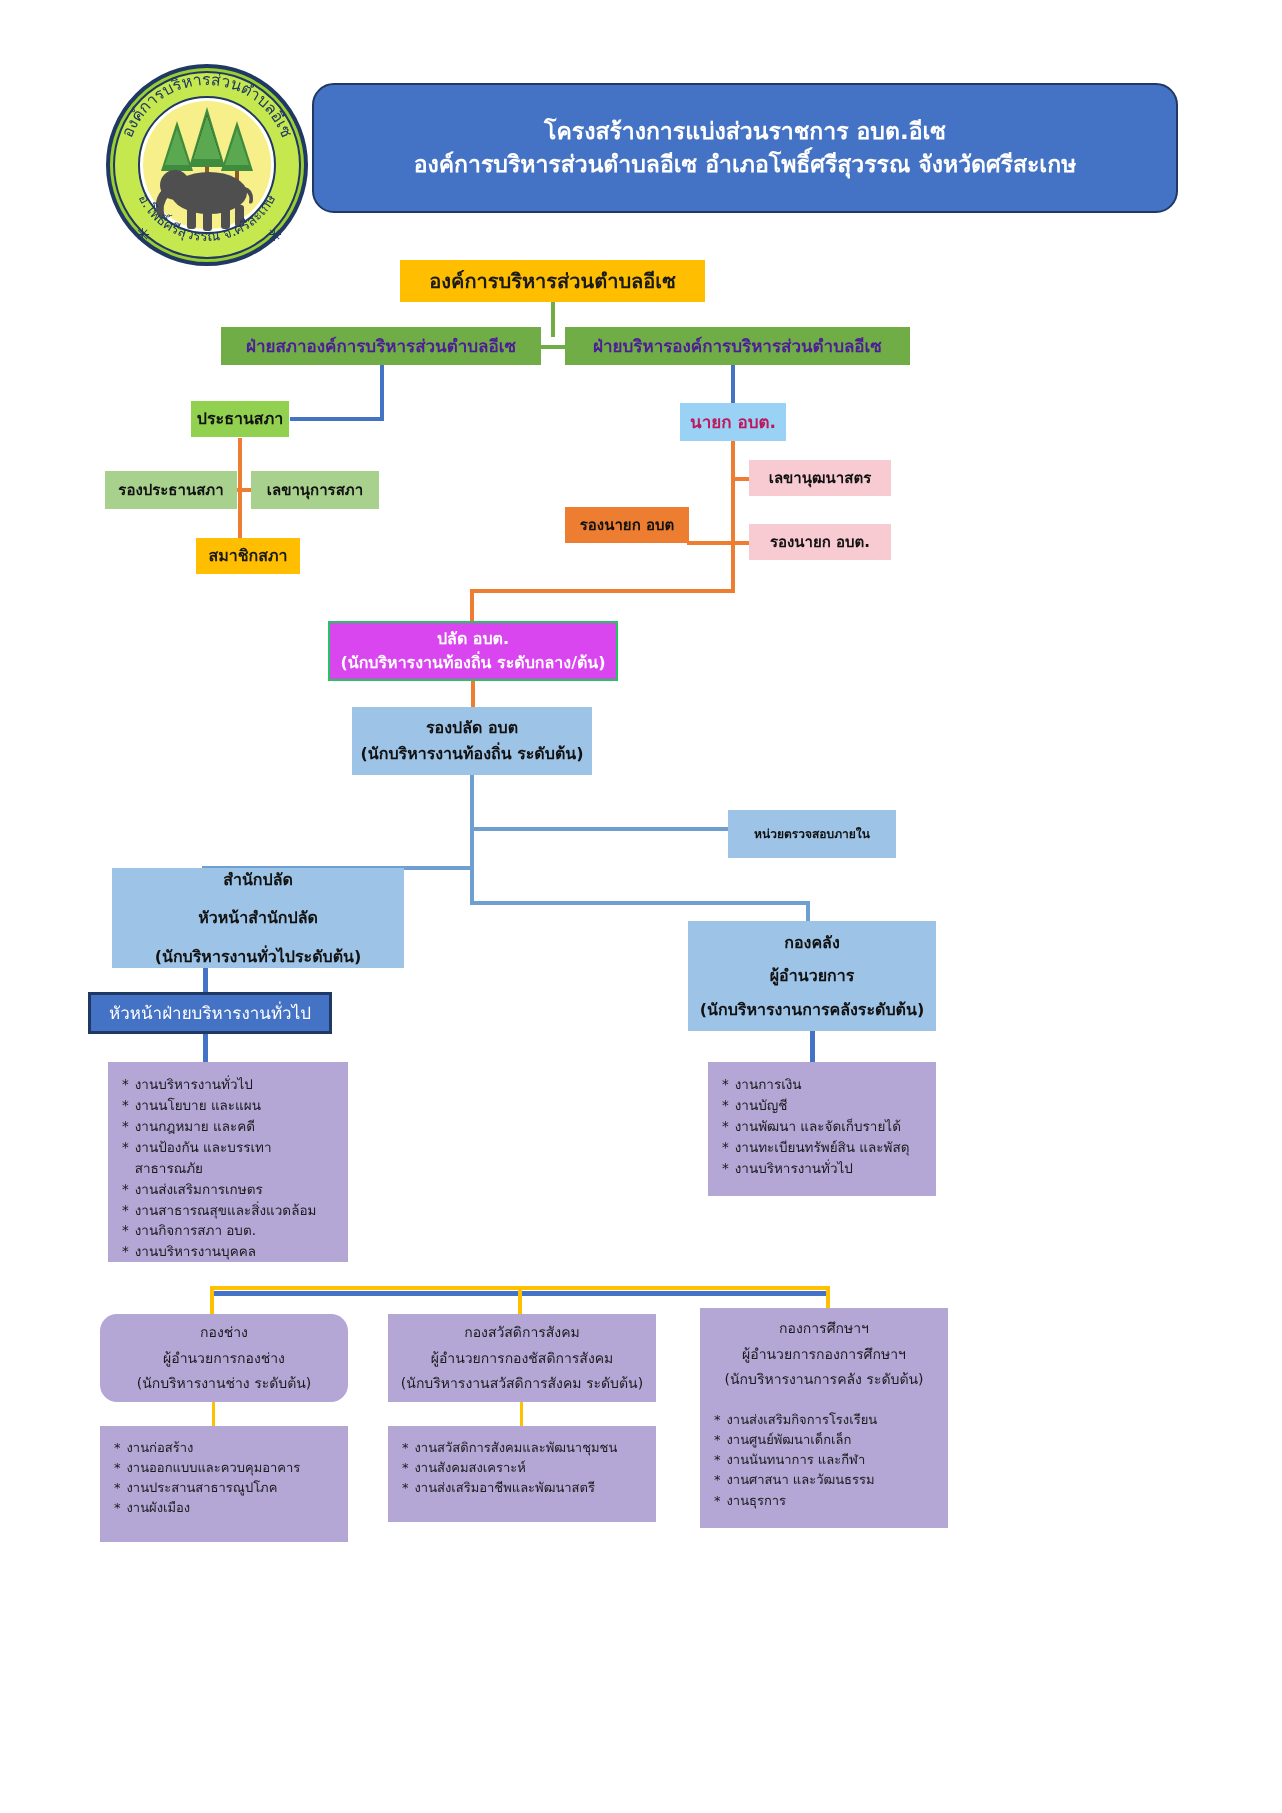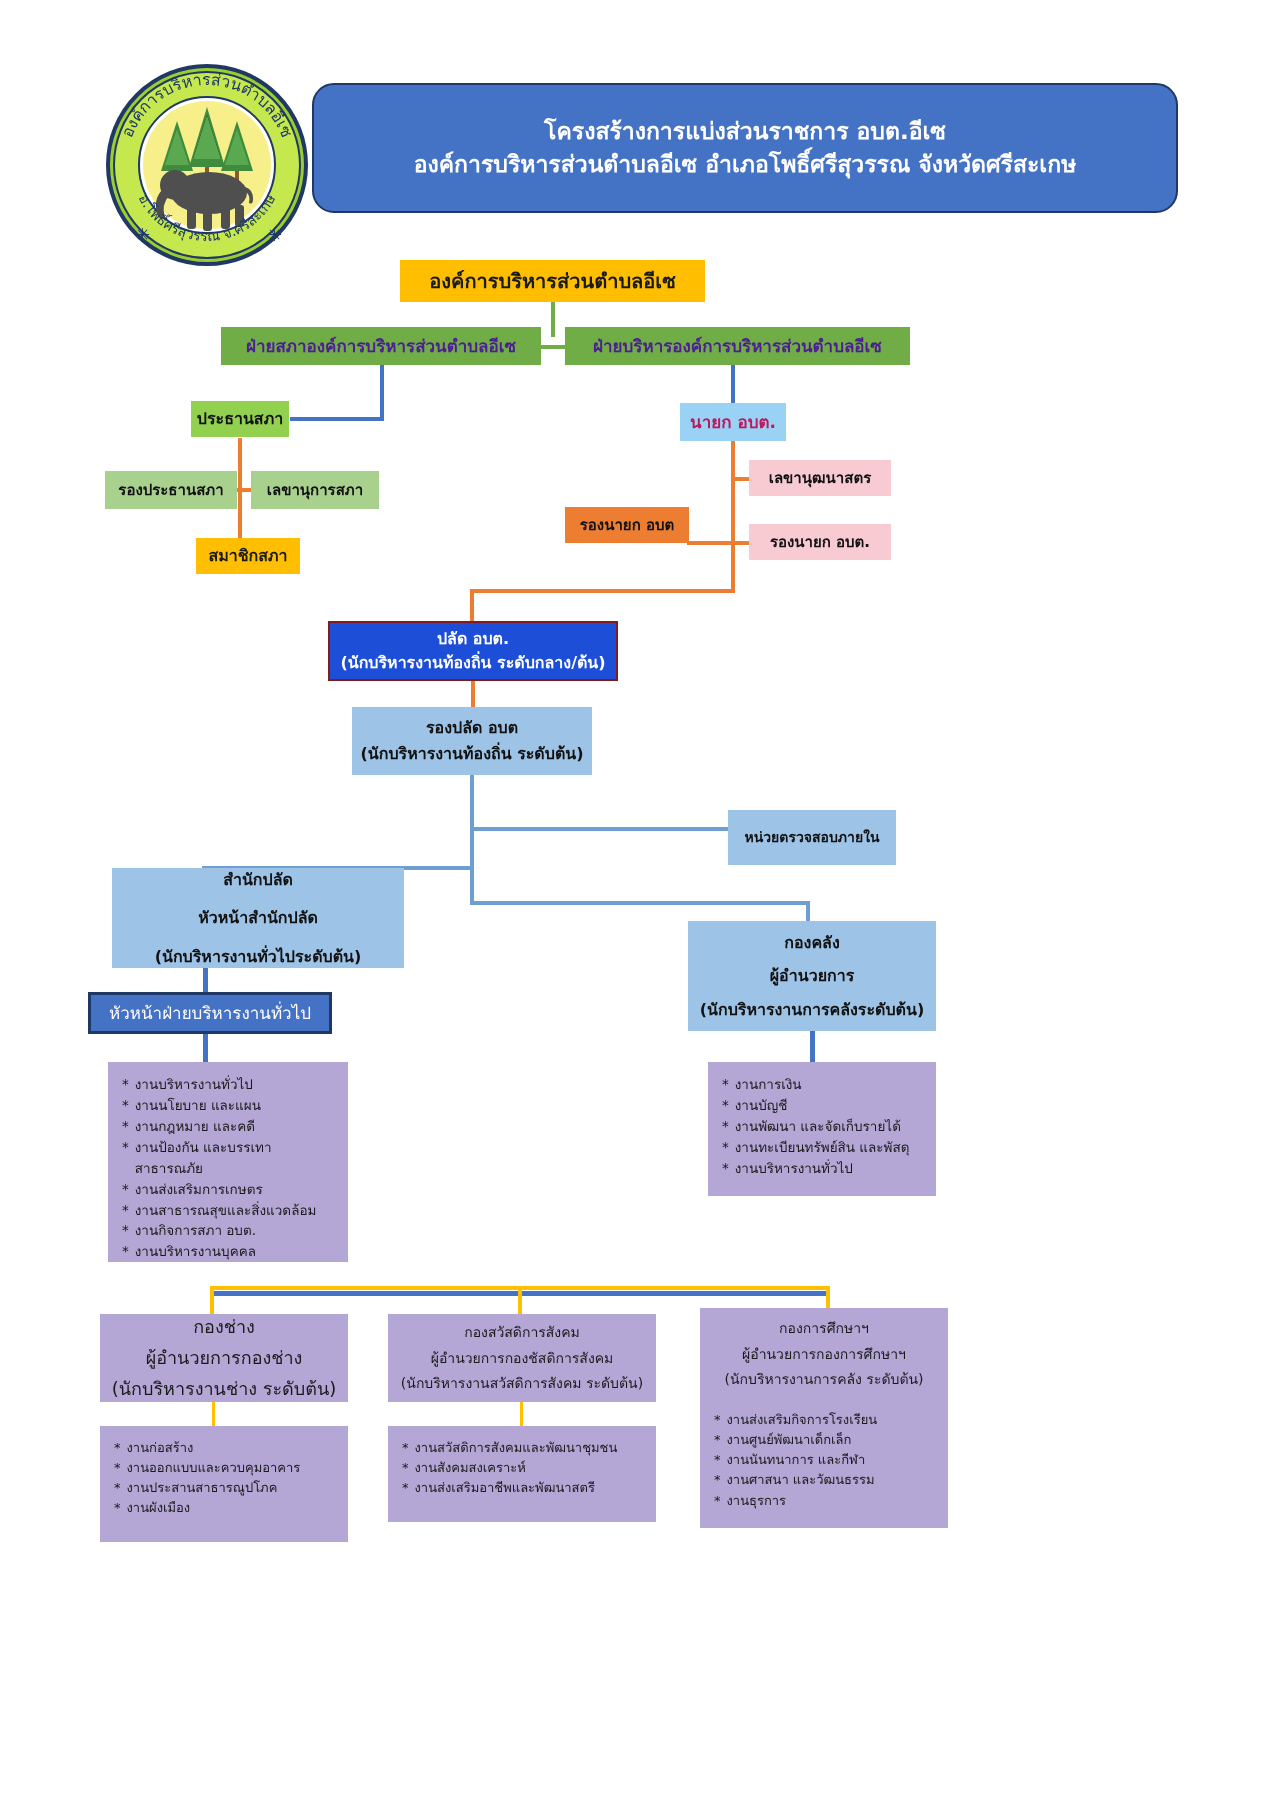--- a/index.html
+++ b/index.html
@@ -13,21 +13,21 @@
   
   .c-header{background:#4472c4;border:2px solid #1f3864;border-radius:22px;color:#ffffff;}
   .c-gold{background:#ffbf00;color:#1a1a1a;}
   .c-green{background:#70ad47;color:#4c1d95;}
   .c-greenlt{background:#a9d18e;color:#111111;}
   .c-greenmd{background:#92d050;color:#111111;border:1px solid #ffffff;}
   .c-blue{background:#9dc3e6;color:#111111;}
   .c-skyblue{background:#9ad2f5;color:#be185d;}
   .c-pink{background:#f8cbd3;color:#111111;}
   .c-orange{background:#ed7d31;color:#111111;}
-  .c-dkblue{background:#1d4ed8;border:2px solid #7f1d1d;color:#ffffff;}
+  .c-dkblue{background:#d946ef;border:2px solid #22c55e;color:#ffffff;}
   .c-dkblue2{background:#4472c4;border:3px solid #1f3864;color:#ffffff;}
   .c-purple{background:#b4a7d6;color:#1a1a1a;}
   .list{align-items:flex-start;justify-content:flex-start;text-align:left;
         padding:12px 10px 10px 14px;}
   .list .row{display:flex;gap:6px;align-items:flex-start;line-height:1.55;}
   .bullet{flex:0 0 auto;}
   .logo{position:absolute;}
 </style>
 </head>
 <body>
@@ -160,21 +160,21 @@
   <div class="ln" style="left:470px;top:775px;width:4px;height:130px;background:#6e9fd0;"></div>
 
   <div class="ln" style="left:470px;top:827px;width:258px;height:4px;background:#6e9fd0;"></div>
 
   <div class="ln" style="left:202px;top:866px;width:270px;height:4px;background:#6e9fd0;"></div>
   <div class="ln" style="left:202px;top:866px;width:4px;height:32px;background:#6e9fd0;"></div>
 
   <div class="ln" style="left:470px;top:901px;width:340px;height:4px;background:#6e9fd0;"></div>
   <div class="ln" style="left:806px;top:901px;width:4px;height:20px;background:#6e9fd0;"></div>
 
-  <div class="box c-blue" style="left:728px;top:810px;width:168px;height:55px;font-size:14px;font-weight:bold;">
+  <div class="box c-blue" style="left:728px;top:810px;width:168px;height:48px;font-size:12px;font-weight:bold;">
     <span>หน่วยตรวจสอบภายใน</span>
   </div>
 
   <div class="box c-blue" style="left:112px;top:868px;width:292px;height:100px;font-size:16px;font-weight:bold;gap:17px;">
     <span>สำนักปลัด</span>
     <span>หัวหน้าสำนักปลัด</span>
     <span>(นักบริหารงานทั่วไประดับต้น)</span>
   </div>
 
   <div class="ln" style="left:203px;top:968px;width:5px;height:24px;background:#4472c4;"></div>
@@ -250,21 +250,21 @@
       <span>งานบริหารงานทั่วไป</span>
       </div>
   </div>
 
   <div class="ln" style="left:210px;top:1291px;width:620px;height:5px;background:#4472c4;"></div>
   <div class="ln" style="left:210px;top:1286px;width:620px;height:4px;background:#ffc000;"></div>
   <div class="ln" style="left:210px;top:1286px;width:4px;height:28px;background:#ffc000;"></div>
   <div class="ln" style="left:518px;top:1286px;width:4px;height:28px;background:#ffc000;"></div>
   <div class="ln" style="left:826px;top:1286px;width:4px;height:28px;background:#ffc000;"></div>
 
-  <div class="box c-purple" style="left:100px;top:1314px;width:248px;height:88px;font-size:18px;gap:7px;">
+  <div class="box c-purple" style="left:100px;top:1314px;width:248px;height:88px;font-size:14px;gap:7px;border-radius:17px;">
     <span>กองช่าง</span>
     <span>ผู้อำนวยการกองช่าง</span>
     <span>(นักบริหารงานช่าง ระดับต้น)</span>
   </div>
   <div class="ln" style="left:212px;top:1402px;width:3px;height:24px;background:#ffc000;"></div>
   <div class="box c-purple list" style="left:100px;top:1426px;width:248px;height:116px;font-size:13px;">
     <div class="row">
       <span class="bullet">*</span>
       <span>งานก่อสร้าง</span>
       </div>

